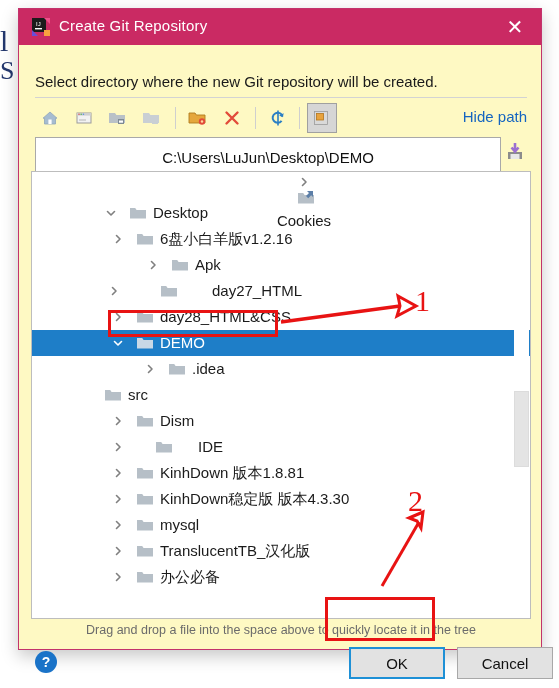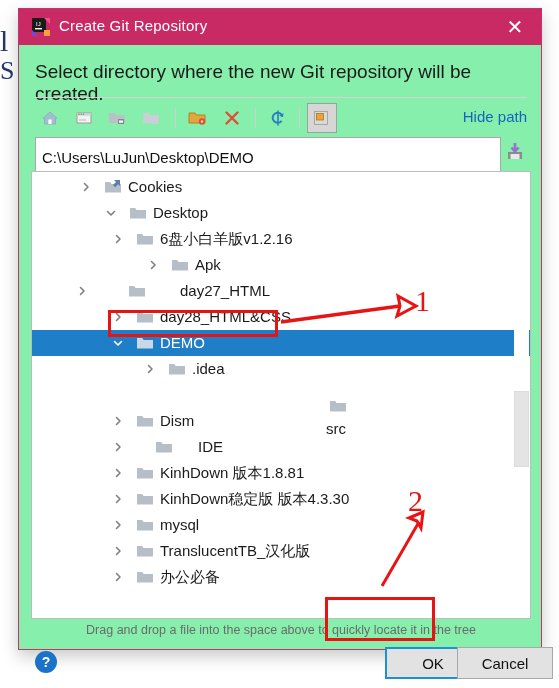--- a/index.html
+++ b/index.html
@@ -19,21 +19,21 @@
     white-space: nowrap;
   }
   .bg-1 { left: 0px;  top: 24px; font-size: 30px; color:#24386e; }
   .bg-2 { left: 0px;  top: 56px; font-size: 26px; color:#24386e; }
 
   
   .dialog {
     position: absolute;
     left: 18px; top: 8px;
     width: 524px; height: 642px;
-    background: #86efac;
+    background: #fef9c3;
     border: 1px solid #c3336c;
     box-sizing: border-box;
     box-shadow: 0 6px 16px rgba(0,0,0,0.22);
   }
   .titlebar {
     position: absolute; left: 0; top: 0;
     width: 100%; height: 36px;
     background: #ca2a63;
     box-sizing: border-box;
   }
@@ -51,22 +51,22 @@
     width: 24px; height: 24px;
     color: #ffffff; font-size: 20px; line-height: 24px;
     text-align: center; cursor: pointer;
     font-family: "DejaVu Sans", sans-serif;
   }
 
   
   .dlg-body { position: absolute; left:0; top:36px; right:0; bottom:0; }
 
   .prompt {
-    position: absolute; left: 16px; top: 16px;
-    font-size: 19px; color: #1a1a1a;
+    position: absolute; left: 16px; top: 28px;
+    font-size: 15px; color: #1a1a1a;
   }
 
   .sep {
     position: absolute; left: 16px; top: 52px;
     width: 492px; height: 1px; background: #d3d3d3;
   }
 
   
   .toolbar {
     position: absolute; left: 16px; top: 56px;
@@ -98,20 +98,21 @@
     position: absolute; left: 0; top: 0;
     width: 466px; height: 40px;
     box-sizing: border-box;
     border: 1px solid #a9a9a9;
     background: #ffffff;
     font-size: 15px;
     font-family: "Liberation Sans", sans-serif;
     color: #111;
     padding: 0 6px;
     outline: none;
+    text-align: center;
   }
   .path-save {
     position: absolute; right: 0; top: 2px;
     width: 24px; height: 24px; cursor: pointer;
     display:flex; align-items:center; justify-content:center;
   }
 
   
   .tree-wrap {
     position: absolute; left: 12px; top: 126px;
@@ -170,21 +171,21 @@
     height: 32px; width: 96px;
     background: #e2e2e2;
     border: 1px solid #a8a8a8;
     box-sizing: border-box;
     font-size: 15px; color: #111;
     font-family: "Liberation Sans", sans-serif;
     display:flex; align-items:center; justify-content:center;
     cursor: pointer;
   }
   .btn.default { border: 2px solid #1e90d6; background: #e2e2e2; }
-  .btn-ok { left: 330px; margin-left: 36px; }
+  .btn-ok { left: 330px; }
   .btn-cancel { left: 438px; }
 
   
   .anno-box {
     position: absolute;
     border: 3px solid #e81313;
     box-sizing: border-box;
     pointer-events: none;
   }
   .anno-num {
@@ -305,110 +306,110 @@
           <svg width="20" height="20" viewBox="0 0 20 20">
             <rect x="3" y="11" width="14" height="7" fill="#8c8c8c"></rect>
             <rect x="5.5" y="13" width="9" height="5" fill="#e8e8e8"></rect>
             <path d="M10 2 L10 9 M6.5 6.5 L10 10.5 L13.5 6.5" stroke="#9b6fd1" stroke-width="2.6" fill="none"></path>
           </svg>
         </div>
       </div>
 
       <div class="tree-wrap">
         <div class="tree" id="tree">
+            <div class="row" style="padding-left: 46px; flex-direction: column;">
+              <span class="twisty">
+                <svg width="12" height="12" viewBox="0 0 12 12">
+                  <path d="M4.5 2.5 L8 6 L4.5 9.5" fill="none" stroke="#808080" stroke-width="1.6" stroke-linecap="round" stroke-linejoin="round"></path>
+                </svg>
+              </span>
+              <span class="folder-ico" style="margin-left: 10px;"><svg width="18" height="16" viewBox="0 0 18 16">
+                  <path d="M1 3 L6.2 3 L7.6 5 L17 5 L17 13.5 L1 13.5 Z" fill="#b6bfc7"></path>
+                  <path d="M10 1 L16 1 L16 7 L14.2 5.2 L11.2 8.2 L9 6 L12 3 Z" fill="#5c7fa8"></path>
+                </svg></span>
+              <span class="row-label">Cookies</span>
+            </div>
+            <div class="row" style="padding-left: 71px;">
+              <span class="twisty">
+                <svg width="12" height="12" viewBox="0 0 12 12">
+                  <path d="M2.5 4.5 L6 8 L9.5 4.5" fill="none" stroke="#808080" stroke-width="1.6" stroke-linecap="round" stroke-linejoin="round"></path>
+                </svg>
+              </span>
+              <span class="folder-ico" style="margin-left: 10px;"><svg width="18" height="16" viewBox="0 0 18 16">
+                  <path d="M1 3 L6.2 3 L7.6 5 L17 5 L17 13.5 L1 13.5 Z" fill="#b6bfc7"></path>
+                </svg></span>
+              <span class="row-label">Desktop</span>
+            </div>
+            <div class="row" style="padding-left: 78px;">
+              <span class="twisty">
+                <svg width="12" height="12" viewBox="0 0 12 12">
+                  <path d="M4.5 2.5 L8 6 L4.5 9.5" fill="none" stroke="#808080" stroke-width="1.6" stroke-linecap="round" stroke-linejoin="round"></path>
+                </svg>
+              </span>
+              <span class="folder-ico" style="margin-left: 10px;"><svg width="18" height="16" viewBox="0 0 18 16">
+                  <path d="M1 3 L6.2 3 L7.6 5 L17 5 L17 13.5 L1 13.5 Z" fill="#b6bfc7"></path>
+                </svg></span>
+              <span class="row-label">6盘小白羊版v1.2.16</span>
+            </div>
+            <div class="row" style="padding-left: 113px;">
+              <span class="twisty">
+                <svg width="12" height="12" viewBox="0 0 12 12">
+                  <path d="M4.5 2.5 L8 6 L4.5 9.5" fill="none" stroke="#808080" stroke-width="1.6" stroke-linecap="round" stroke-linejoin="round"></path>
+                </svg>
+              </span>
+              <span class="folder-ico" style="margin-left: 10px;"><svg width="18" height="16" viewBox="0 0 18 16">
+                  <path d="M1 3 L6.2 3 L7.6 5 L17 5 L17 13.5 L1 13.5 Z" fill="#b6bfc7"></path>
+                </svg></span>
+              <span class="row-label">Apk</span>
+            </div>
+            <div class="row" style="padding-left: 74px; gap: 28px;">
+              <span class="twisty">
+                <svg width="12" height="12" viewBox="0 0 12 12">
+                  <path d="M4.5 2.5 L8 6 L4.5 9.5" fill="none" stroke="#808080" stroke-width="1.6" stroke-linecap="round" stroke-linejoin="round"></path>
+                </svg>
+              </span>
+              <span class="folder-ico" style="margin-left: 10px;"><svg width="18" height="16" viewBox="0 0 18 16">
+                  <path d="M1 3 L6.2 3 L7.6 5 L17 5 L17 13.5 L1 13.5 Z" fill="#b6bfc7"></path>
+                </svg></span>
+              <span class="row-label">day27_HTML</span>
+            </div>
+            <div class="row" style="padding-left: 78px;">
+              <span class="twisty">
+                <svg width="12" height="12" viewBox="0 0 12 12">
+                  <path d="M4.5 2.5 L8 6 L4.5 9.5" fill="none" stroke="#808080" stroke-width="1.6" stroke-linecap="round" stroke-linejoin="round"></path>
+                </svg>
+              </span>
+              <span class="folder-ico" style="margin-left: 10px;"><svg width="18" height="16" viewBox="0 0 18 16">
+                  <path d="M1 3 L6.2 3 L7.6 5 L17 5 L17 13.5 L1 13.5 Z" fill="#b6bfc7"></path>
+                </svg></span>
+              <span class="row-label">day28_HTML&amp;CSS</span>
+            </div>
+            <div class="row selected" style="padding-left: 78px;">
+              <span class="twisty">
+                <svg width="12" height="12" viewBox="0 0 12 12">
+                  <path d="M2.5 4.5 L6 8 L9.5 4.5" fill="none" stroke="#ffffff" stroke-width="1.6" stroke-linecap="round" stroke-linejoin="round"></path>
+                </svg>
+              </span>
+              <span class="folder-ico" style="margin-left: 10px;"><svg width="18" height="16" viewBox="0 0 18 16">
+                  <path d="M1 3 L6.2 3 L7.6 5 L17 5 L17 13.5 L1 13.5 Z" fill="#c9d8e6"></path>
+                </svg></span>
+              <span class="row-label">DEMO</span>
+            </div>
+            <div class="row" style="padding-left: 110px;">
+              <span class="twisty">
+                <svg width="12" height="12" viewBox="0 0 12 12">
+                  <path d="M4.5 2.5 L8 6 L4.5 9.5" fill="none" stroke="#808080" stroke-width="1.6" stroke-linecap="round" stroke-linejoin="round"></path>
+                </svg>
+              </span>
+              <span class="folder-ico" style="margin-left: 10px;"><svg width="18" height="16" viewBox="0 0 18 16">
+                  <path d="M1 3 L6.2 3 L7.6 5 L17 5 L17 13.5 L1 13.5 Z" fill="#b6bfc7"></path>
+                </svg></span>
+              <span class="row-label">.idea</span>
+            </div>
             <div class="row" style="padding-left: 46px;">
-              <span class="twisty">
-                <svg width="12" height="12" viewBox="0 0 12 12">
-                  <path d="M4.5 2.5 L8 6 L4.5 9.5" fill="none" stroke="#808080" stroke-width="1.6" stroke-linecap="round" stroke-linejoin="round"></path>
-                </svg>
-              </span>
-              <span class="folder-ico" style="margin-left: 10px;"><svg width="18" height="16" viewBox="0 0 18 16">
-                  <path d="M1 3 L6.2 3 L7.6 5 L17 5 L17 13.5 L1 13.5 Z" fill="#b6bfc7"></path>
-                  <path d="M10 1 L16 1 L16 7 L14.2 5.2 L11.2 8.2 L9 6 L12 3 Z" fill="#5c7fa8"></path>
-                </svg></span>
-              <span class="row-label">Cookies</span>
-            </div>
-            <div class="row" style="padding-left: 71px;">
-              <span class="twisty">
-                <svg width="12" height="12" viewBox="0 0 12 12">
-                  <path d="M2.5 4.5 L6 8 L9.5 4.5" fill="none" stroke="#808080" stroke-width="1.6" stroke-linecap="round" stroke-linejoin="round"></path>
-                </svg>
-              </span>
-              <span class="folder-ico" style="margin-left: 10px;"><svg width="18" height="16" viewBox="0 0 18 16">
-                  <path d="M1 3 L6.2 3 L7.6 5 L17 5 L17 13.5 L1 13.5 Z" fill="#b6bfc7"></path>
-                </svg></span>
-              <span class="row-label">Desktop</span>
-            </div>
-            <div class="row" style="padding-left: 78px;">
-              <span class="twisty">
-                <svg width="12" height="12" viewBox="0 0 12 12">
-                  <path d="M4.5 2.5 L8 6 L4.5 9.5" fill="none" stroke="#808080" stroke-width="1.6" stroke-linecap="round" stroke-linejoin="round"></path>
-                </svg>
-              </span>
-              <span class="folder-ico" style="margin-left: 10px;"><svg width="18" height="16" viewBox="0 0 18 16">
-                  <path d="M1 3 L6.2 3 L7.6 5 L17 5 L17 13.5 L1 13.5 Z" fill="#b6bfc7"></path>
-                </svg></span>
-              <span class="row-label">6盘小白羊版v1.2.16</span>
-            </div>
-            <div class="row" style="padding-left: 113px;">
-              <span class="twisty">
-                <svg width="12" height="12" viewBox="0 0 12 12">
-                  <path d="M4.5 2.5 L8 6 L4.5 9.5" fill="none" stroke="#808080" stroke-width="1.6" stroke-linecap="round" stroke-linejoin="round"></path>
-                </svg>
-              </span>
-              <span class="folder-ico" style="margin-left: 10px;"><svg width="18" height="16" viewBox="0 0 18 16">
-                  <path d="M1 3 L6.2 3 L7.6 5 L17 5 L17 13.5 L1 13.5 Z" fill="#b6bfc7"></path>
-                </svg></span>
-              <span class="row-label">Apk</span>
-            </div>
-            <div class="row" style="padding-left: 42px; gap: 28px;">
-              <span class="twisty">
-                <svg width="12" height="12" viewBox="0 0 12 12">
-                  <path d="M4.5 2.5 L8 6 L4.5 9.5" fill="none" stroke="#808080" stroke-width="1.6" stroke-linecap="round" stroke-linejoin="round"></path>
-                </svg>
-              </span>
-              <span class="folder-ico" style="margin-left: 10px;"><svg width="18" height="16" viewBox="0 0 18 16">
-                  <path d="M1 3 L6.2 3 L7.6 5 L17 5 L17 13.5 L1 13.5 Z" fill="#b6bfc7"></path>
-                </svg></span>
-              <span class="row-label">day27_HTML</span>
-            </div>
-            <div class="row" style="padding-left: 78px;">
-              <span class="twisty">
-                <svg width="12" height="12" viewBox="0 0 12 12">
-                  <path d="M4.5 2.5 L8 6 L4.5 9.5" fill="none" stroke="#808080" stroke-width="1.6" stroke-linecap="round" stroke-linejoin="round"></path>
-                </svg>
-              </span>
-              <span class="folder-ico" style="margin-left: 10px;"><svg width="18" height="16" viewBox="0 0 18 16">
-                  <path d="M1 3 L6.2 3 L7.6 5 L17 5 L17 13.5 L1 13.5 Z" fill="#b6bfc7"></path>
-                </svg></span>
-              <span class="row-label">day28_HTML&amp;CSS</span>
-            </div>
-            <div class="row selected" style="padding-left: 78px;">
-              <span class="twisty">
-                <svg width="12" height="12" viewBox="0 0 12 12">
-                  <path d="M2.5 4.5 L6 8 L9.5 4.5" fill="none" stroke="#ffffff" stroke-width="1.6" stroke-linecap="round" stroke-linejoin="round"></path>
-                </svg>
-              </span>
-              <span class="folder-ico" style="margin-left: 10px;"><svg width="18" height="16" viewBox="0 0 18 16">
-                  <path d="M1 3 L6.2 3 L7.6 5 L17 5 L17 13.5 L1 13.5 Z" fill="#c9d8e6"></path>
-                </svg></span>
-              <span class="row-label">DEMO</span>
-            </div>
-            <div class="row" style="padding-left: 110px;">
-              <span class="twisty">
-                <svg width="12" height="12" viewBox="0 0 12 12">
-                  <path d="M4.5 2.5 L8 6 L4.5 9.5" fill="none" stroke="#808080" stroke-width="1.6" stroke-linecap="round" stroke-linejoin="round"></path>
-                </svg>
-              </span>
-              <span class="folder-ico" style="margin-left: 10px;"><svg width="18" height="16" viewBox="0 0 18 16">
-                  <path d="M1 3 L6.2 3 L7.6 5 L17 5 L17 13.5 L1 13.5 Z" fill="#b6bfc7"></path>
-                </svg></span>
-              <span class="row-label">.idea</span>
-            </div>
-            <div class="row" style="padding-left: 110px; flex-direction: column;">
               <span class="twisty"></span>
               <span class="folder-ico" style="margin-left: 10px;"><svg width="18" height="16" viewBox="0 0 18 16">
                   <path d="M1 3 L6.2 3 L7.6 5 L17 5 L17 13.5 L1 13.5 Z" fill="#b6bfc7"></path>
                 </svg></span>
               <span class="row-label">src</span>
             </div>
             <div class="row" style="padding-left: 78px;">
               <span class="twisty">
                 <svg width="12" height="12" viewBox="0 0 12 12">
                   <path d="M4.5 2.5 L8 6 L4.5 9.5" fill="none" stroke="#808080" stroke-width="1.6" stroke-linecap="round" stroke-linejoin="round"></path>

